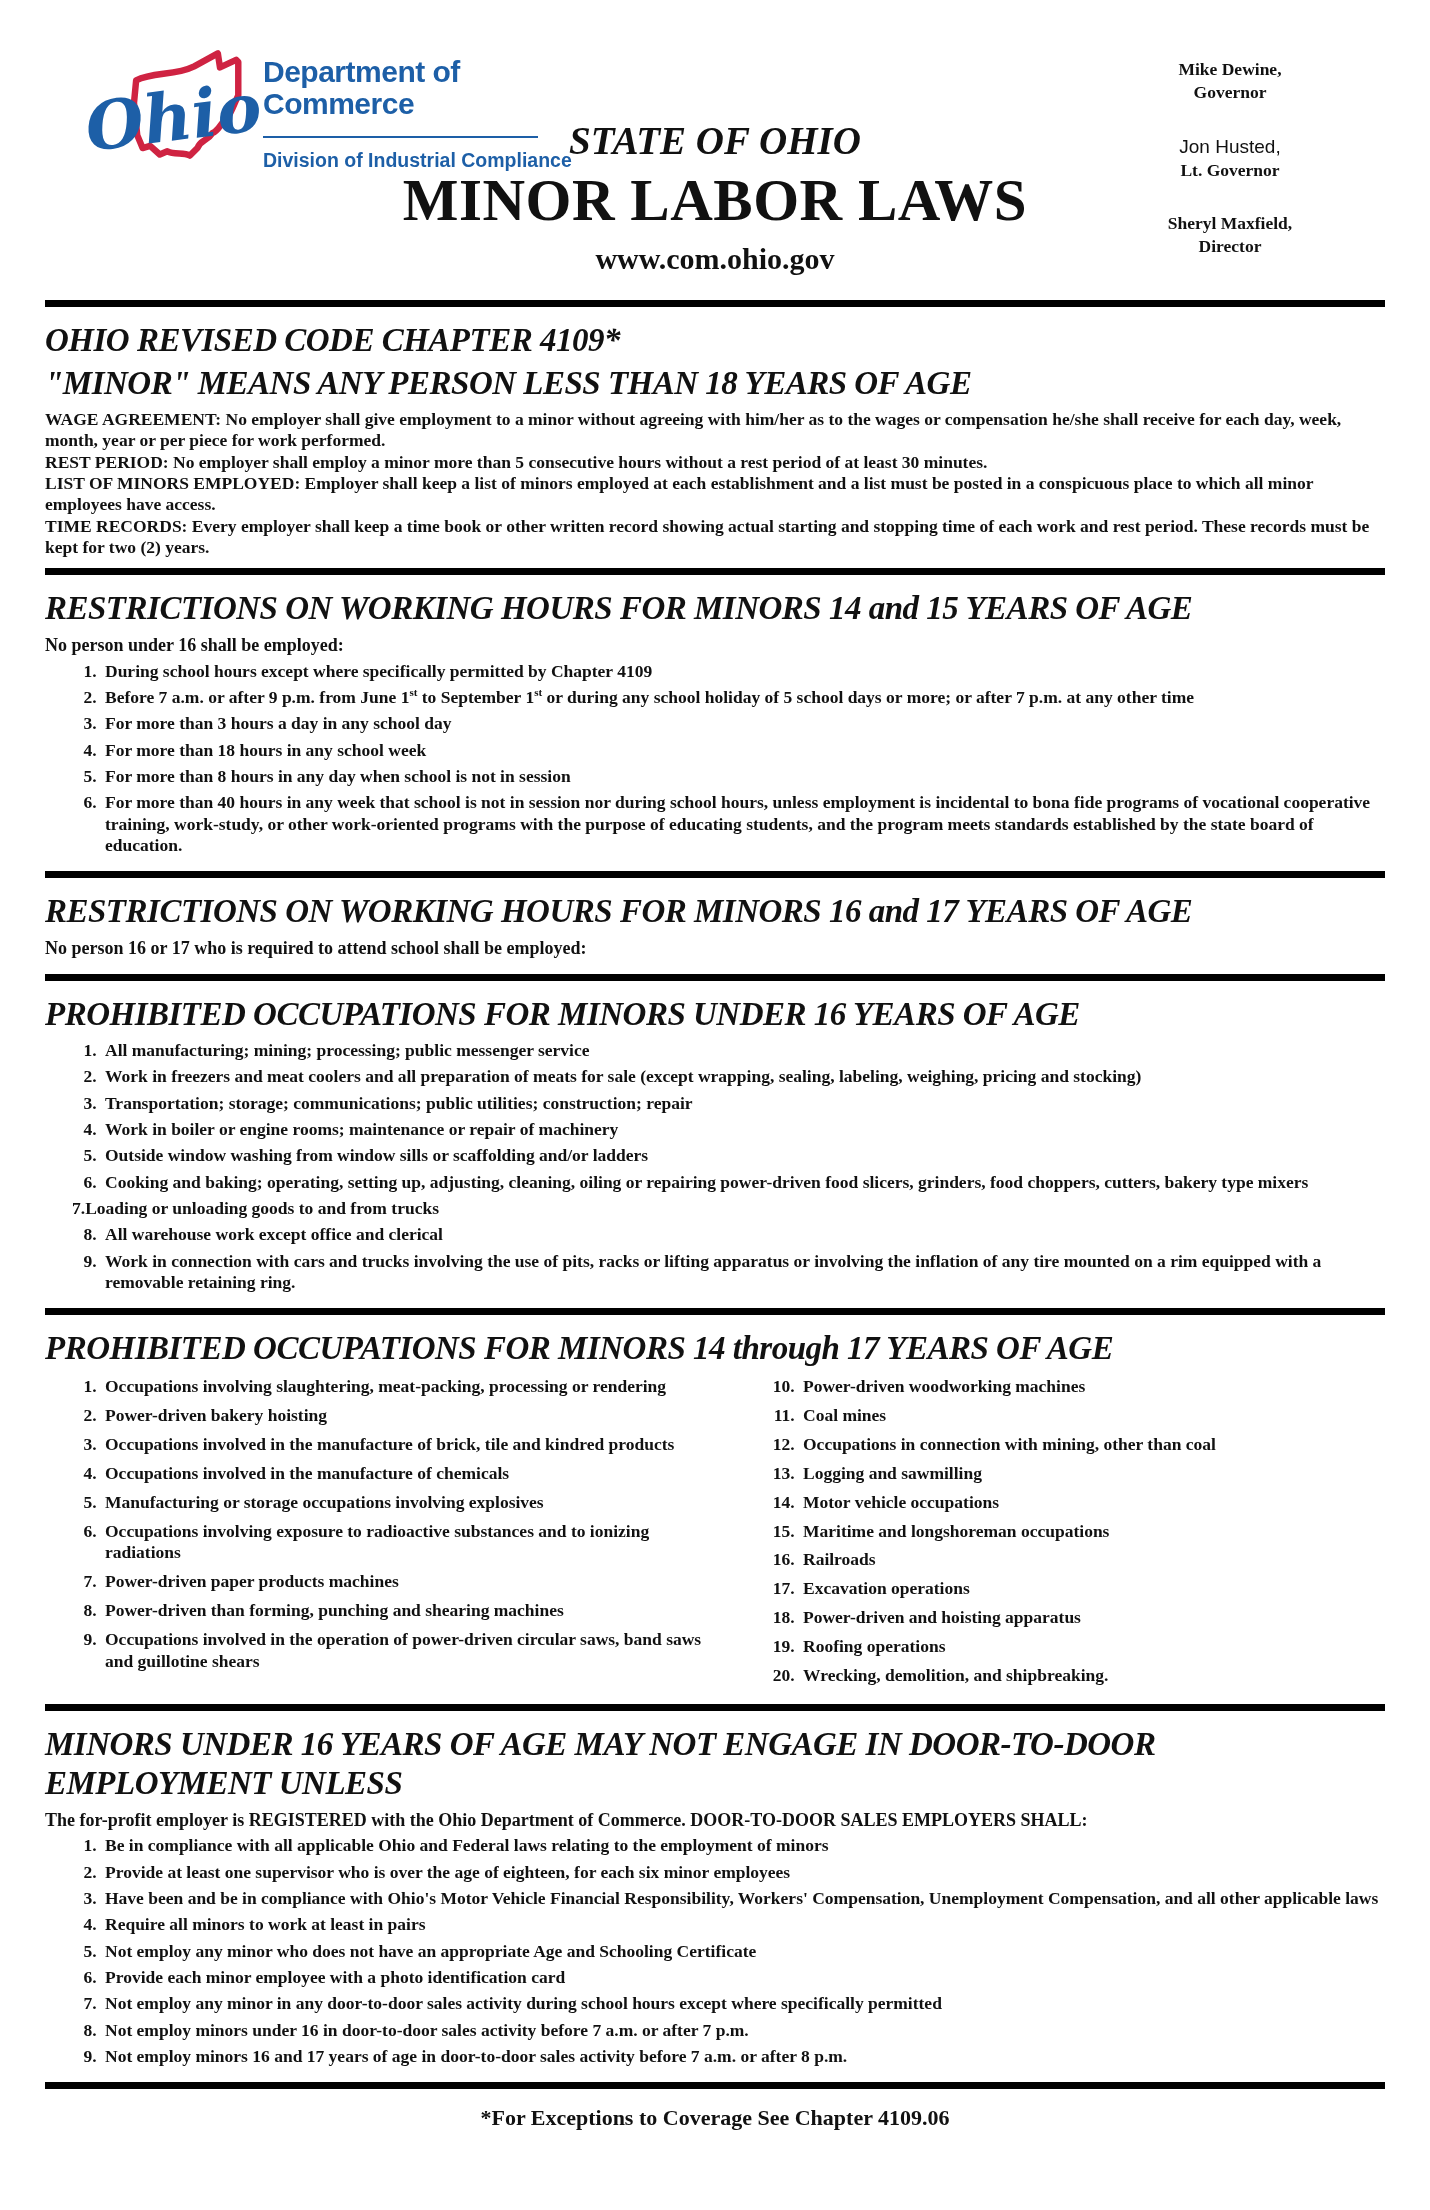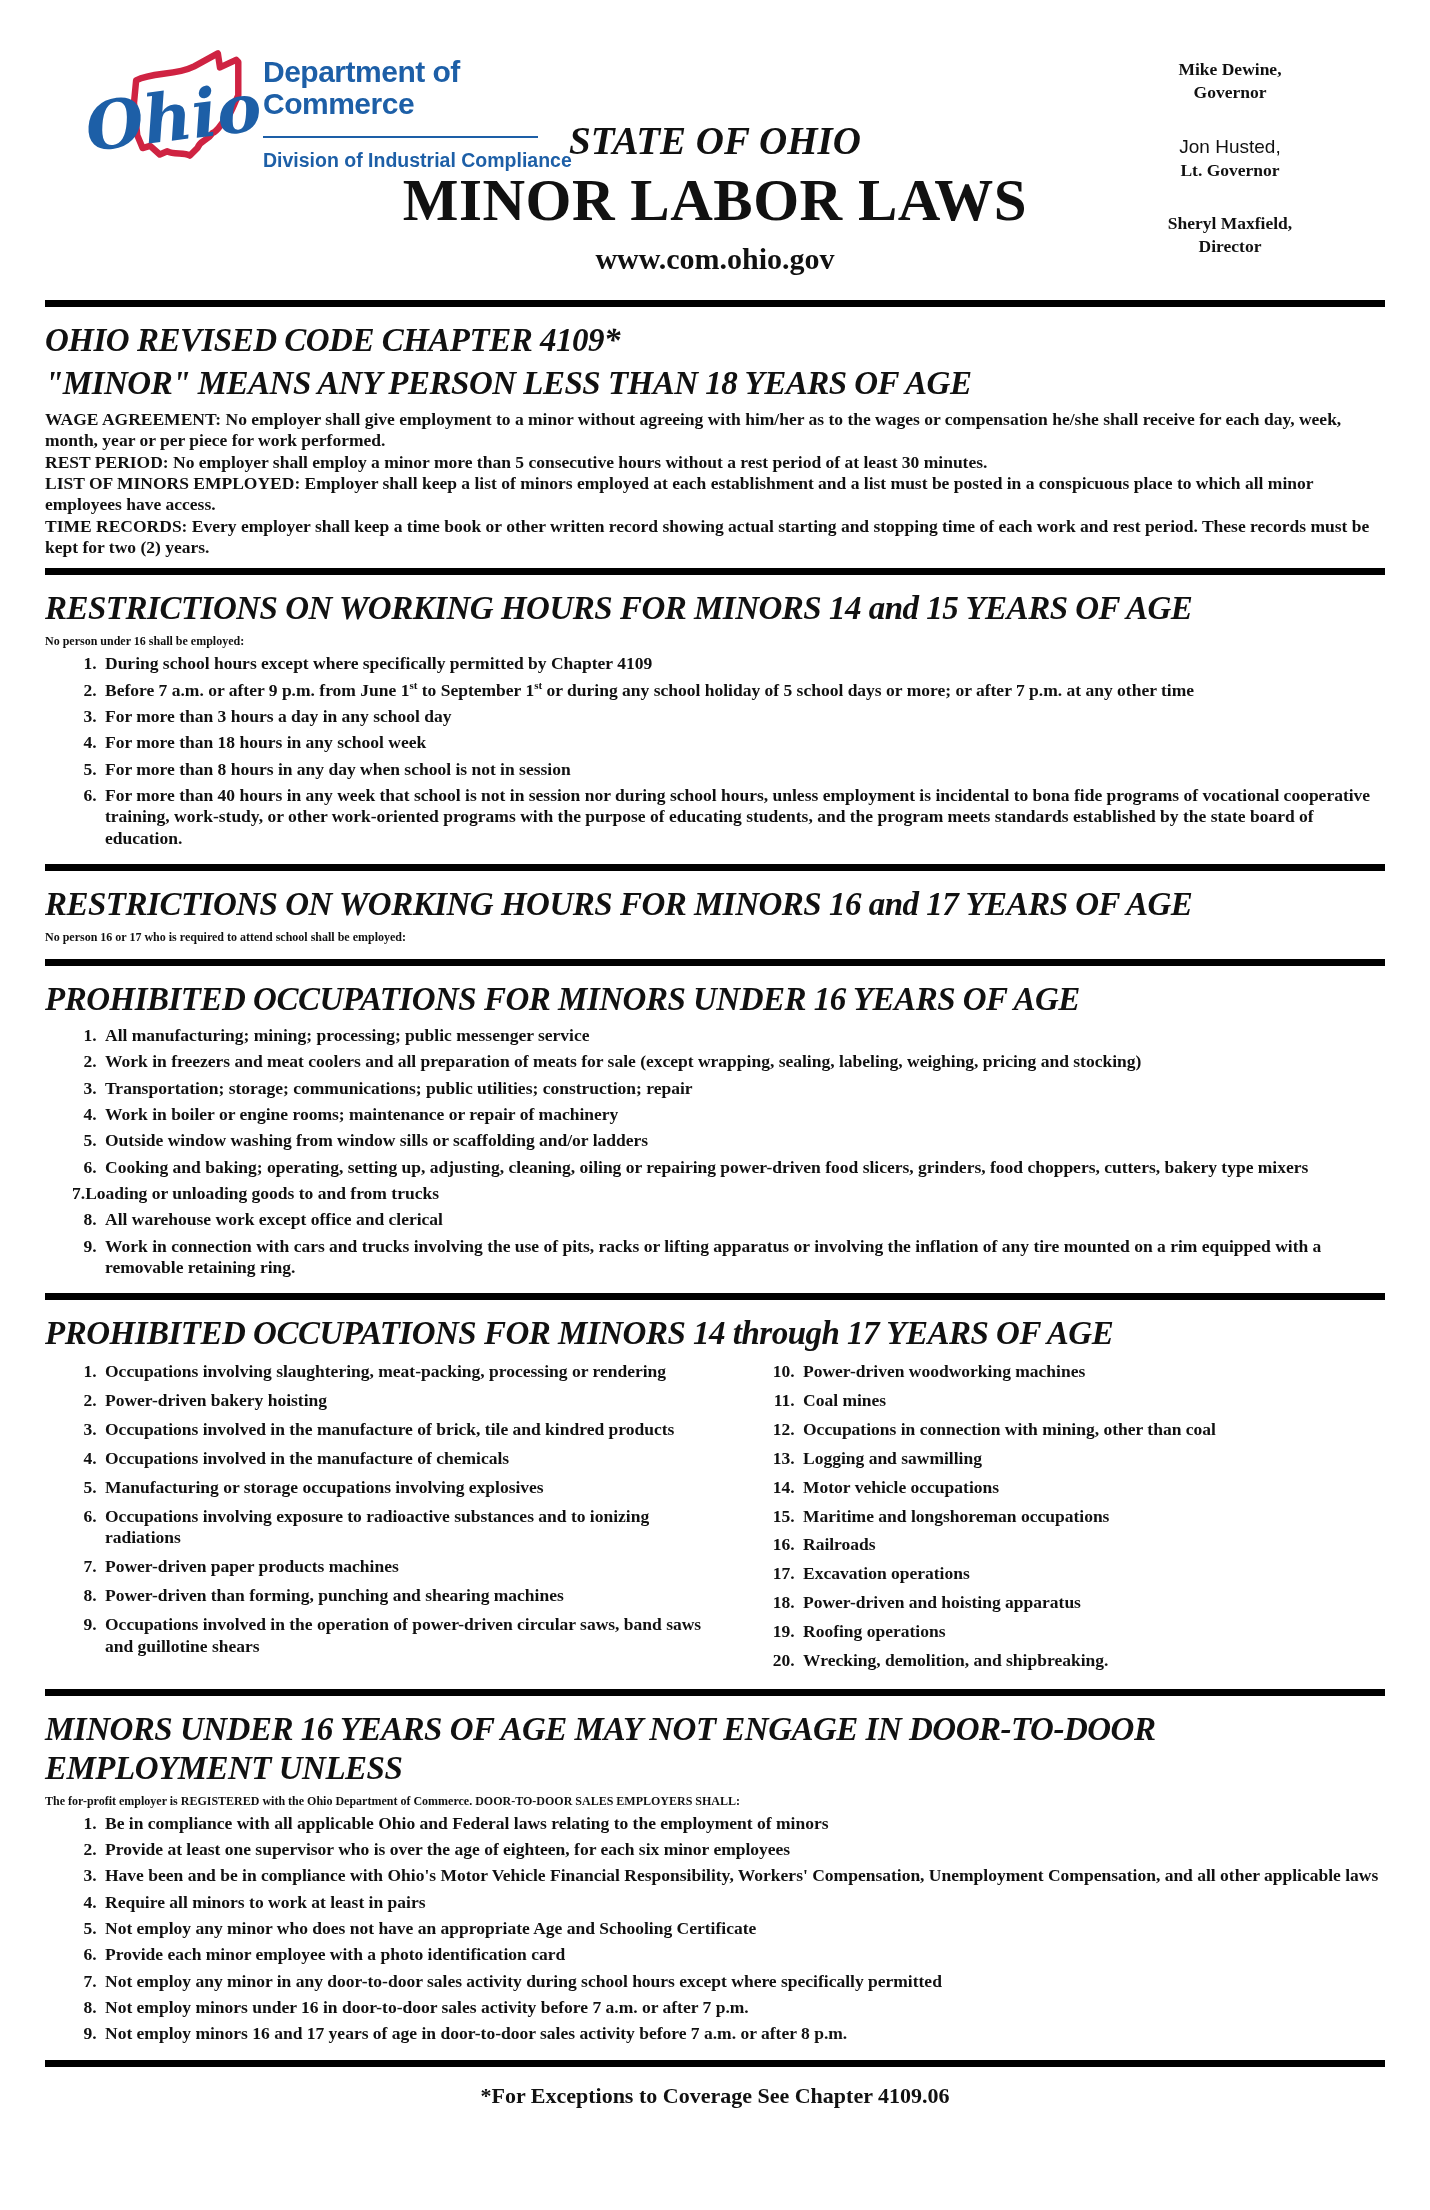--- a/index.html
+++ b/index.html
@@ -39,21 +39,21 @@
   .official { margin-bottom: 30px; font-size: 17.5px; line-height: 1.32; }
   .official .sans { font-family: "Liberation Sans", sans-serif; font-weight: normal; font-size: 19px; }
 
   
   .rule { height: 7px; background: #000; }
   .section { padding: 12px 0 10px 0; }
   .sec-heading {
     font-size: 33px; font-style: italic; font-weight: bold;
     line-height: 1.18; margin: 2px 0 6px 0; letter-spacing: -0.5px;
   }
-  .intro { font-size: 12px; line-height: 1.25; margin: 2px 0 4px 0; }
+  .intro { font-size: 18px; line-height: 1.25; margin: 2px 0 4px 0; }
   .body-par { font-size: 17.5px; line-height: 1.22; margin: 0; }
   ol { margin: 2px 0 0 0; padding-left: 56px; }
   li { font-size: 17.5px; line-height: 1.22; margin-bottom: 5px; padding-left: 4px; }
   li.quirk { list-style: none; margin-left: -33px; }
   sup { font-size: 11px; vertical-align: super; line-height: 0; }
 
   .two-col { display: flex; }
   .col-left { width: 660px; }
   .col-right { flex: 1; margin-left: 38px; }
   .two-col li { margin-bottom: 7px; line-height: 1.25; }

